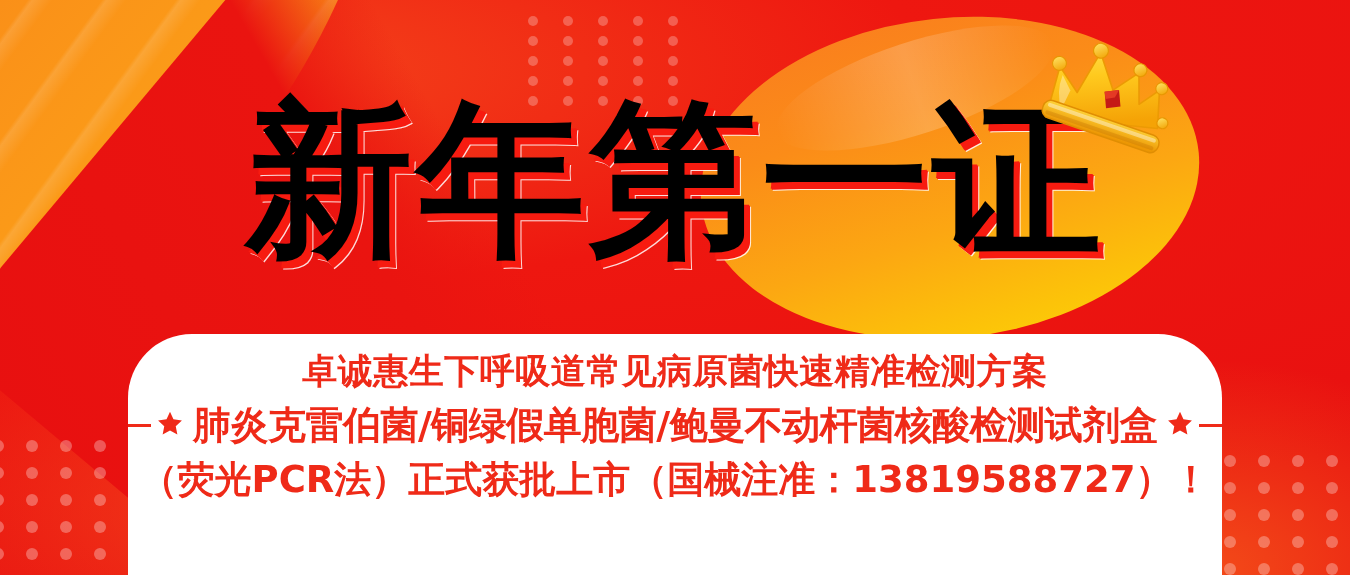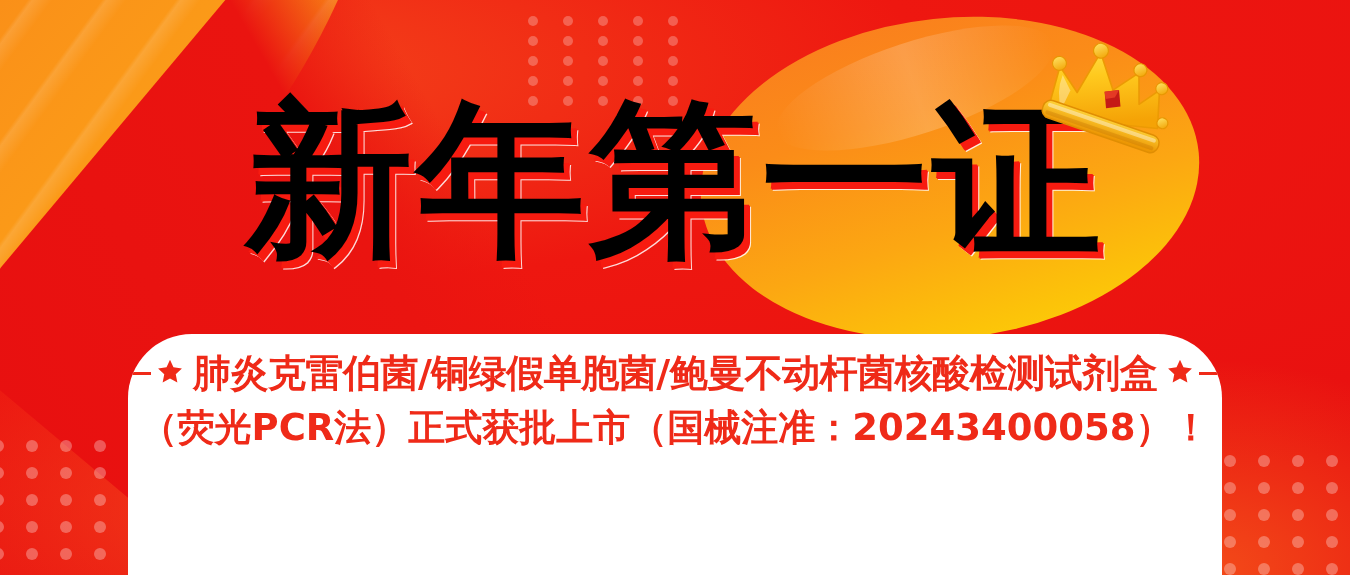--- a/index.html
+++ b/index.html
@@ -363,20 +363,21 @@
       <circle cx="58" cy="10" r="7.5" fill="url(#goldBall)" stroke="#E89703" stroke-width="1.2"></circle>
       <circle cx="100" cy="23" r="6.5" fill="url(#goldBall)" stroke="#E89703" stroke-width="1.2"></circle>
       <circle cx="124" cy="38" r="6" fill="url(#goldBall)" stroke="#E89703" stroke-width="1.2"></circle>
       <circle cx="130" cy="72" r="5.5" fill="url(#goldBall)" stroke="#E89703" stroke-width="1.2"></circle>
     </svg>
   </div>
 
   <div class="card">
     <div class="card-inner">
 
+      <div class="line line1">卓诚惠生下呼吸道常见病原菌快速精准检测方案</div>
 
       <div class="line2-row">
         <span class="deco">
           <span class="bar"></span>
           <span class="star">
             <svg viewBox="0 0 24 24" width="26" height="26" aria-hidden="true">
               <polygon points="12,1.5 15.2,8.6 23,9.6 17.3,15 18.8,22.7 12,18.9 5.2,22.7 6.7,15 1,9.6 8.8,8.6" fill="#EF2A18"></polygon>
             </svg>
           </span>
         </span>
@@ -386,17 +387,17 @@
         <span class="deco right">
           <span class="bar"></span>
           <span class="star">
             <svg viewBox="0 0 24 24" width="26" height="26" aria-hidden="true">
               <polygon points="12,1.5 15.2,8.6 23,9.6 17.3,15 18.8,22.7 12,18.9 5.2,22.7 6.7,15 1,9.6 8.8,8.6" fill="#EF2A18"></polygon>
             </svg>
           </span>
         </span>
       </div>
 
-      <div class="line line3">（荧光PCR法）正式获批上市（国械注准：20243400058）！</div>
+      <div class="line line3">（荧光PCR法）正式获批上市（国械注准：13819588727）！</div>
     </div>
   </div>
 
 </div>
 
 </body></html>

